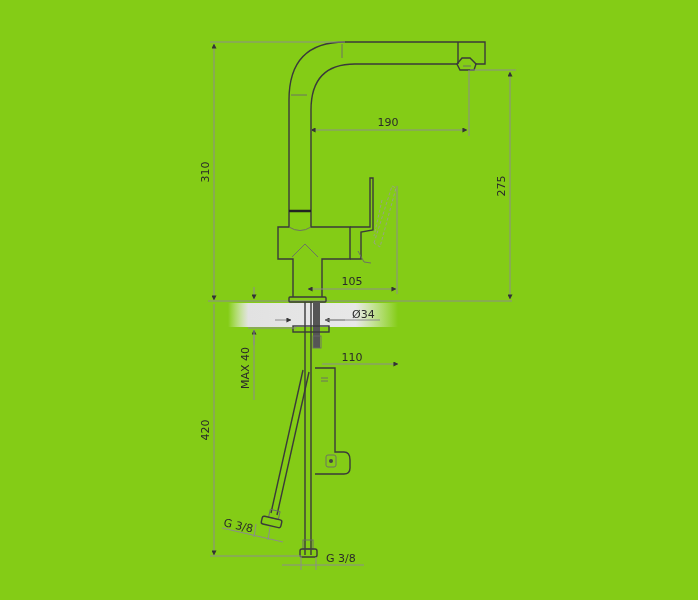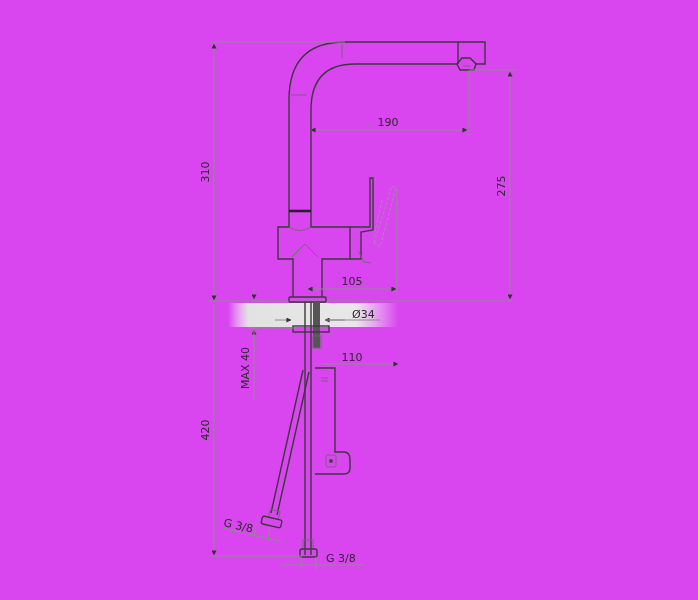--- a/index.html
+++ b/index.html
@@ -1,16 +1,16 @@
 <!DOCTYPE html>
 <html><head>
 <meta charset="utf-8">
 <style>
   html, body { margin: 0; padding: 0; background: #ffffff; }
-  .canvas { position: relative; width: 698px; height: 600px; background: #d946ef; overflow: hidden; }
+  .canvas { position: relative; width: 698px; height: 600px; background: #84cc16; overflow: hidden; }
   svg { position: absolute; left: 0; top: 0; }
   svg text { font-family: "DejaVu Sans", sans-serif; font-size: 11px; fill: #2a2a2a; }
   .body-line { stroke: #3a3a3a; stroke-width: 1.4; fill: none; }
   .dim-line { stroke: #8c8c8c; stroke-width: 1; fill: none; }
   .thin { stroke: #6a6a6a; stroke-width: 0.9; fill: none; }
   .dash { stroke: #9a9a9a; stroke-width: 0.8; fill: none; stroke-dasharray: 3 2; }
 </style>
 </head>
 <body>
 

